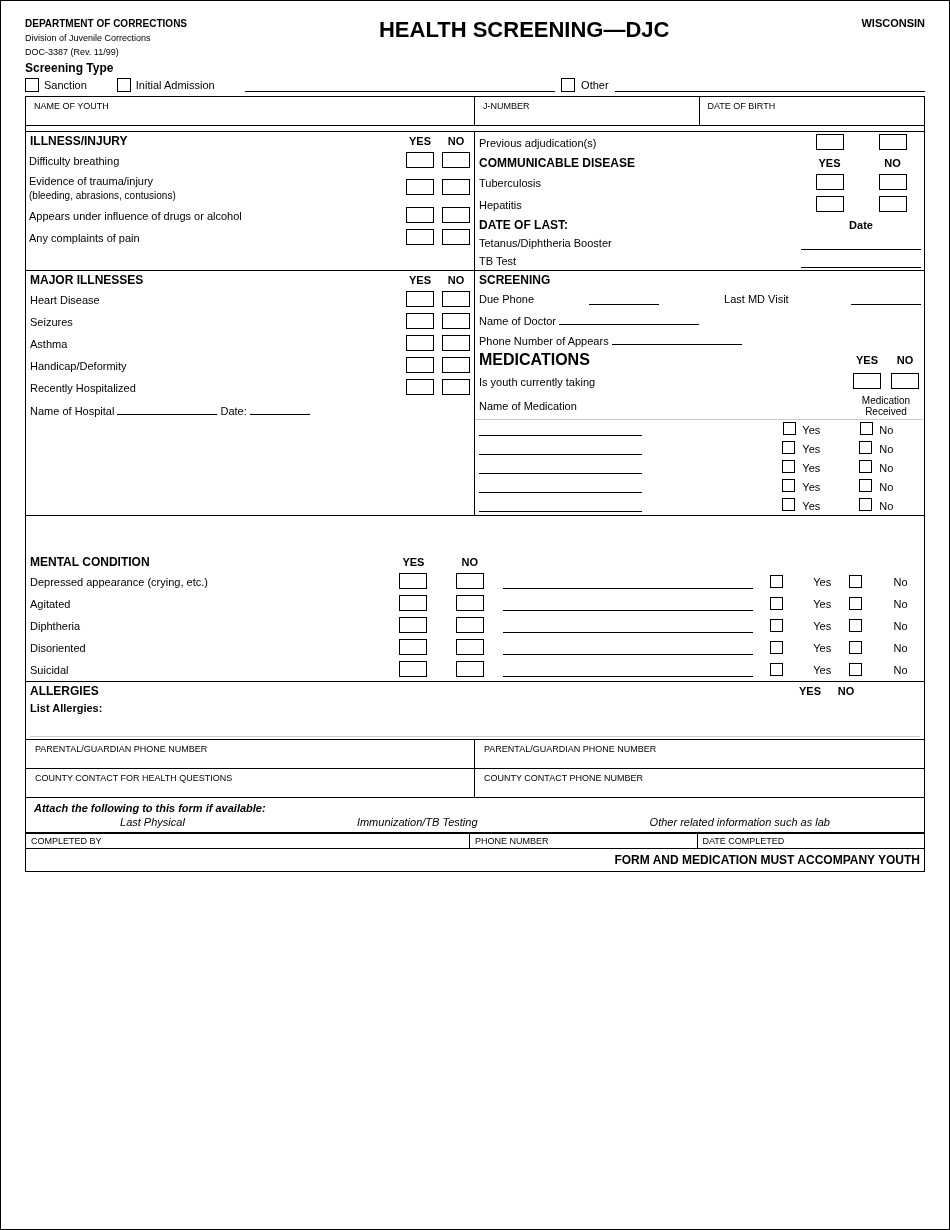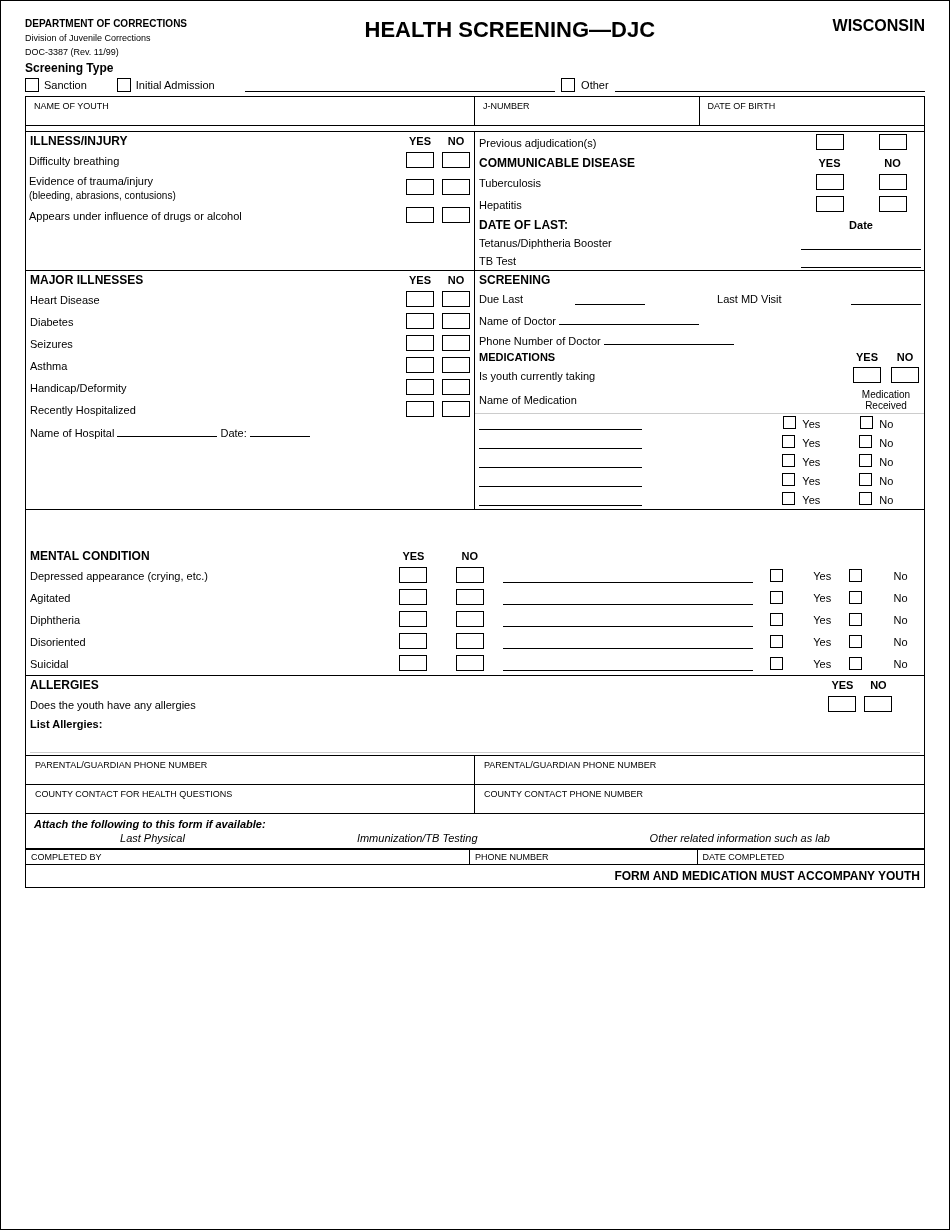--- a/index.html
+++ b/index.html
@@ -18,21 +18,21 @@
       border: 1px solid #000;
     }
     .header-row {
       display: flex;
       justify-content: space-between;
       align-items: flex-start;
       margin-bottom: 2px;
     }
     .dept-info { font-size: 10px; font-weight: bold; line-height: 1.4; }
     .dept-info .sub { font-weight: normal; font-size: 9px; }
-    .state-label { font-size: 16px; font-weight: bold; }
+    .state-label { font-size: 11px; font-weight: bold; }
     .main-title {
       text-align: center;
       font-size: 22px;
       font-weight: bold;
       margin-bottom: 6px;
     }
     .screening-type-label {
       font-weight: bold;
       font-size: 12px;
       margin-bottom: 3px;
@@ -199,20 +199,25 @@
             <tr>
               <td style="white-space:pre-line; line-height:1.3;">Evidence of trauma/injury<br><span style="font-size:10px;">(bleeding, abrasions, contusions)</span></td>
               <td class="yn-col"><span class="yn-box"></span></td>
               <td class="yn-col"><span class="yn-box"></span></td>
             </tr>
             <tr>
               <td>Appears under influence of drugs or alcohol</td>
               <td class="yn-col"><span class="yn-box"></span></td>
               <td class="yn-col"><span class="yn-box"></span></td>
             </tr>
+            <tr>
+              <td>Any complaints of pain</td>
+              <td class="yn-col"><span class="yn-box"></span></td>
+              <td class="yn-col"><span class="yn-box"></span></td>
+            </tr>
           </tbody>
         </table>
       </div>
 
       <div style="width:50%;">
         <table class="yn-table" style="width:100%;">
           <thead>
             <tr>
               <td style="padding:2px 4px; font-size:11px;" colspan="3"><span>Previous adjudication(s)</span></td>
               <td class="yn-col" style="height:18px;"><span class="yn-box"></span></td>
@@ -262,25 +267,20 @@
           <thead>
             <tr>
               <td style="font-weight:bold; font-size:12px; padding:2px 4px;">MAJOR ILLNESSES</td>
               <td class="yn-col yn-header">YES</td>
               <td class="yn-col yn-header">NO</td>
             </tr>
           </thead>
           <tbody>
             <tr>
               <td style="padding:2px 4px;">Heart Disease</td>
-              <td class="yn-col"><span class="yn-box"></span></td>
-              <td class="yn-col"><span class="yn-box"></span></td>
-            </tr>
-            <tr>
-              <td style="padding:2px 4px;">Diabetes</td>
               <td class="yn-col"><span class="yn-box"></span></td>
               <td class="yn-col"><span class="yn-box"></span></td>
             </tr>
             <tr>
               <td style="padding:2px 4px;">Seizures</td>
               <td class="yn-col"><span class="yn-box"></span></td>
               <td class="yn-col"><span class="yn-box"></span></td>
             </tr>
             <tr>
               <td style="padding:2px 4px;">Asthma</td>
@@ -309,39 +309,39 @@
         </table>
       </div>
 
       <div style="width:50%;">
         <table class="yn-table" style="width:100%;">
           <tbody>
             <tr>
               <td colspan="5" style="font-weight:bold; font-size:12px; padding:2px 4px;">SCREENING</td>
             </tr>
             <tr>
-              <td style="padding:2px 4px;">Due Last</td>
+              <td style="padding:2px 4px;">Due Phone</td>
               <td><span class="underline-field" style="min-width:70px;"></span></td>
               <td style="padding:2px 4px;">Last MD Visit</td>
               <td colspan="2"><span class="underline-field" style="min-width:70px;"></span></td>
             </tr>
             <tr>
               <td colspan="5" style="padding:2px 4px;">
                 <span>Name of Doctor</span>
                 <span class="underline-field" style="min-width:140px;"></span>
               </td>
             </tr>
             <tr>
               <td colspan="5" style="padding:2px 4px;">
-                <span>Phone Number of Doctor</span>
+                <span>Phone Number of Appears</span>
                 <span class="underline-field" style="min-width:130px;"></span>
               </td>
             </tr>
             <tr>
-              <td colspan="2" style="font-weight:bold; font-size:11px; padding:2px 4px;">MEDICATIONS</td>
+              <td colspan="2" style="font-weight:bold; font-size:16px; padding:2px 4px;">MEDICATIONS</td>
               <td colspan="1"></td>
               <td class="yn-col yn-header">YES</td>
               <td class="yn-col yn-header">NO</td>
             </tr>
             <tr>
               <td colspan="3" style="padding:2px 4px;">Is youth currently taking</td>
               <td class="yn-col"><span class="yn-box"></span></td>
               <td class="yn-col"><span class="yn-box"></span></td>
             </tr>
             <tr>
@@ -494,26 +494,20 @@
           <thead>
             <tr>
               <td style="font-weight:bold; font-size:12px; padding:2px 4px;">ALLERGIES</td>
               <td class="yn-col yn-header">YES</td>
               <td class="yn-col yn-header">NO</td>
               <td></td>
             </tr>
           </thead>
           <tbody>
             <tr>
-              <td style="padding:2px 4px;">Does the youth have any allergies</td>
-              <td class="yn-col"><span class="yn-box"></span></td>
-              <td class="yn-col"><span class="yn-box"></span></td>
-              <td></td>
-            </tr>
-            <tr>
               <td colspan="4" style="padding:2px 4px;">
                 <span style="font-weight:bold;">List Allergies:</span>
                 <div style="height:20px; border-bottom:1px solid #ccc; margin-top:3px;"></div>
               </td>
             </tr>
           </tbody>
         </table>
       </div>
     </div>
 

